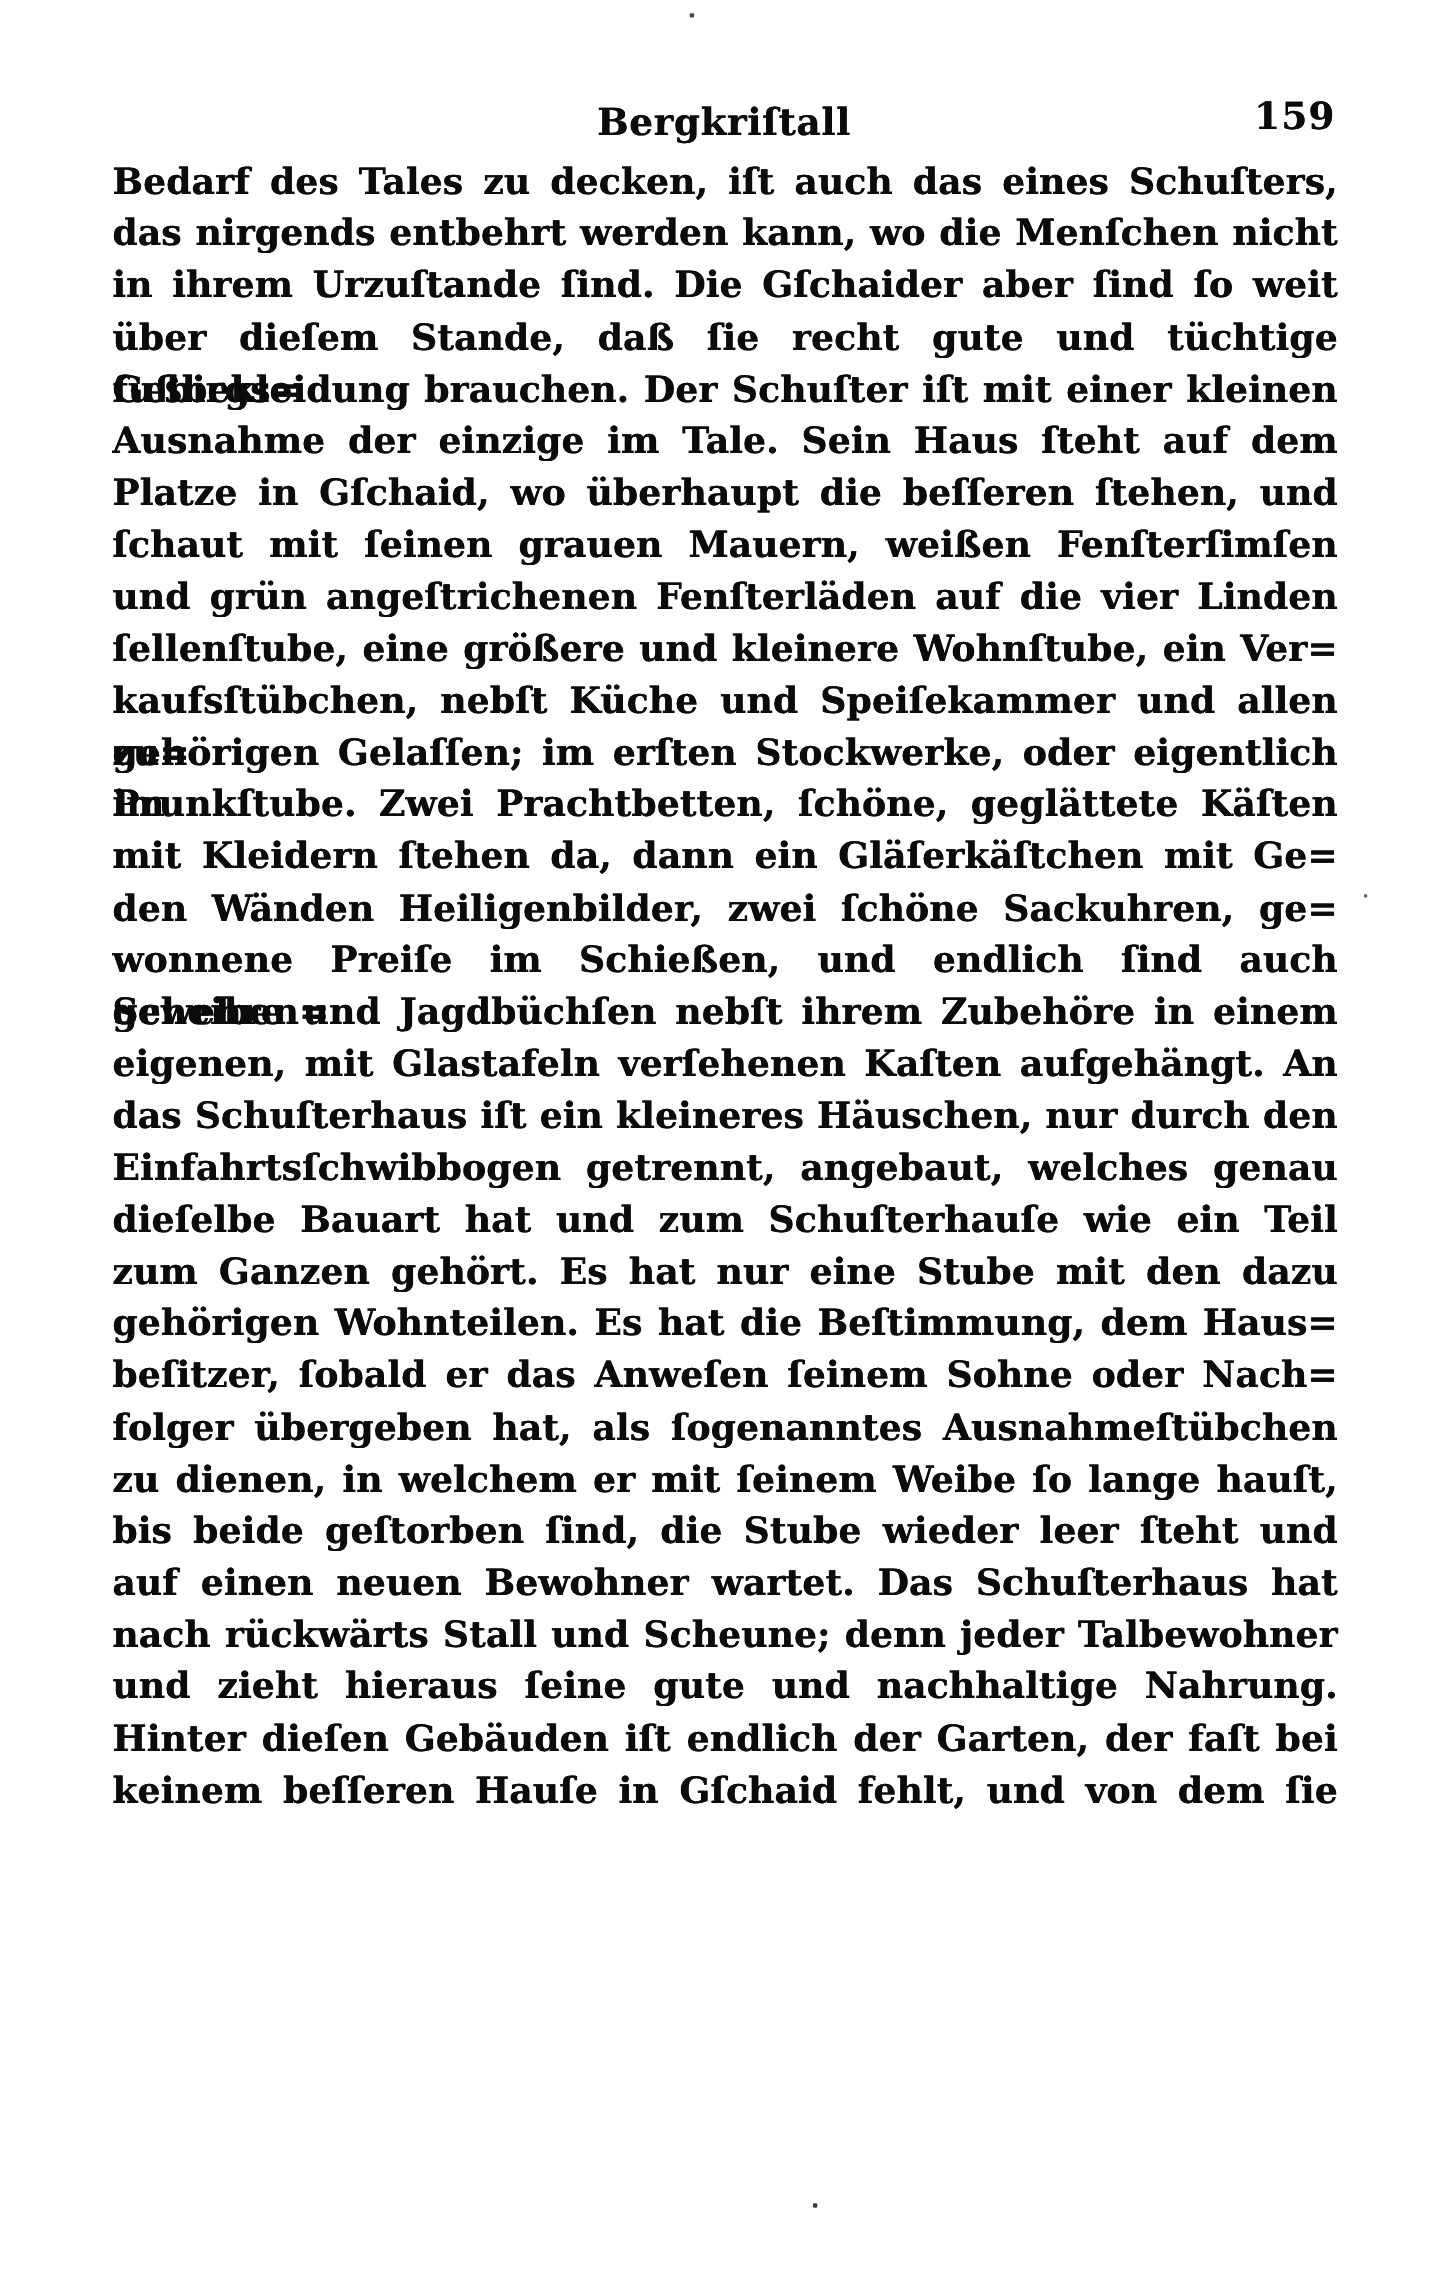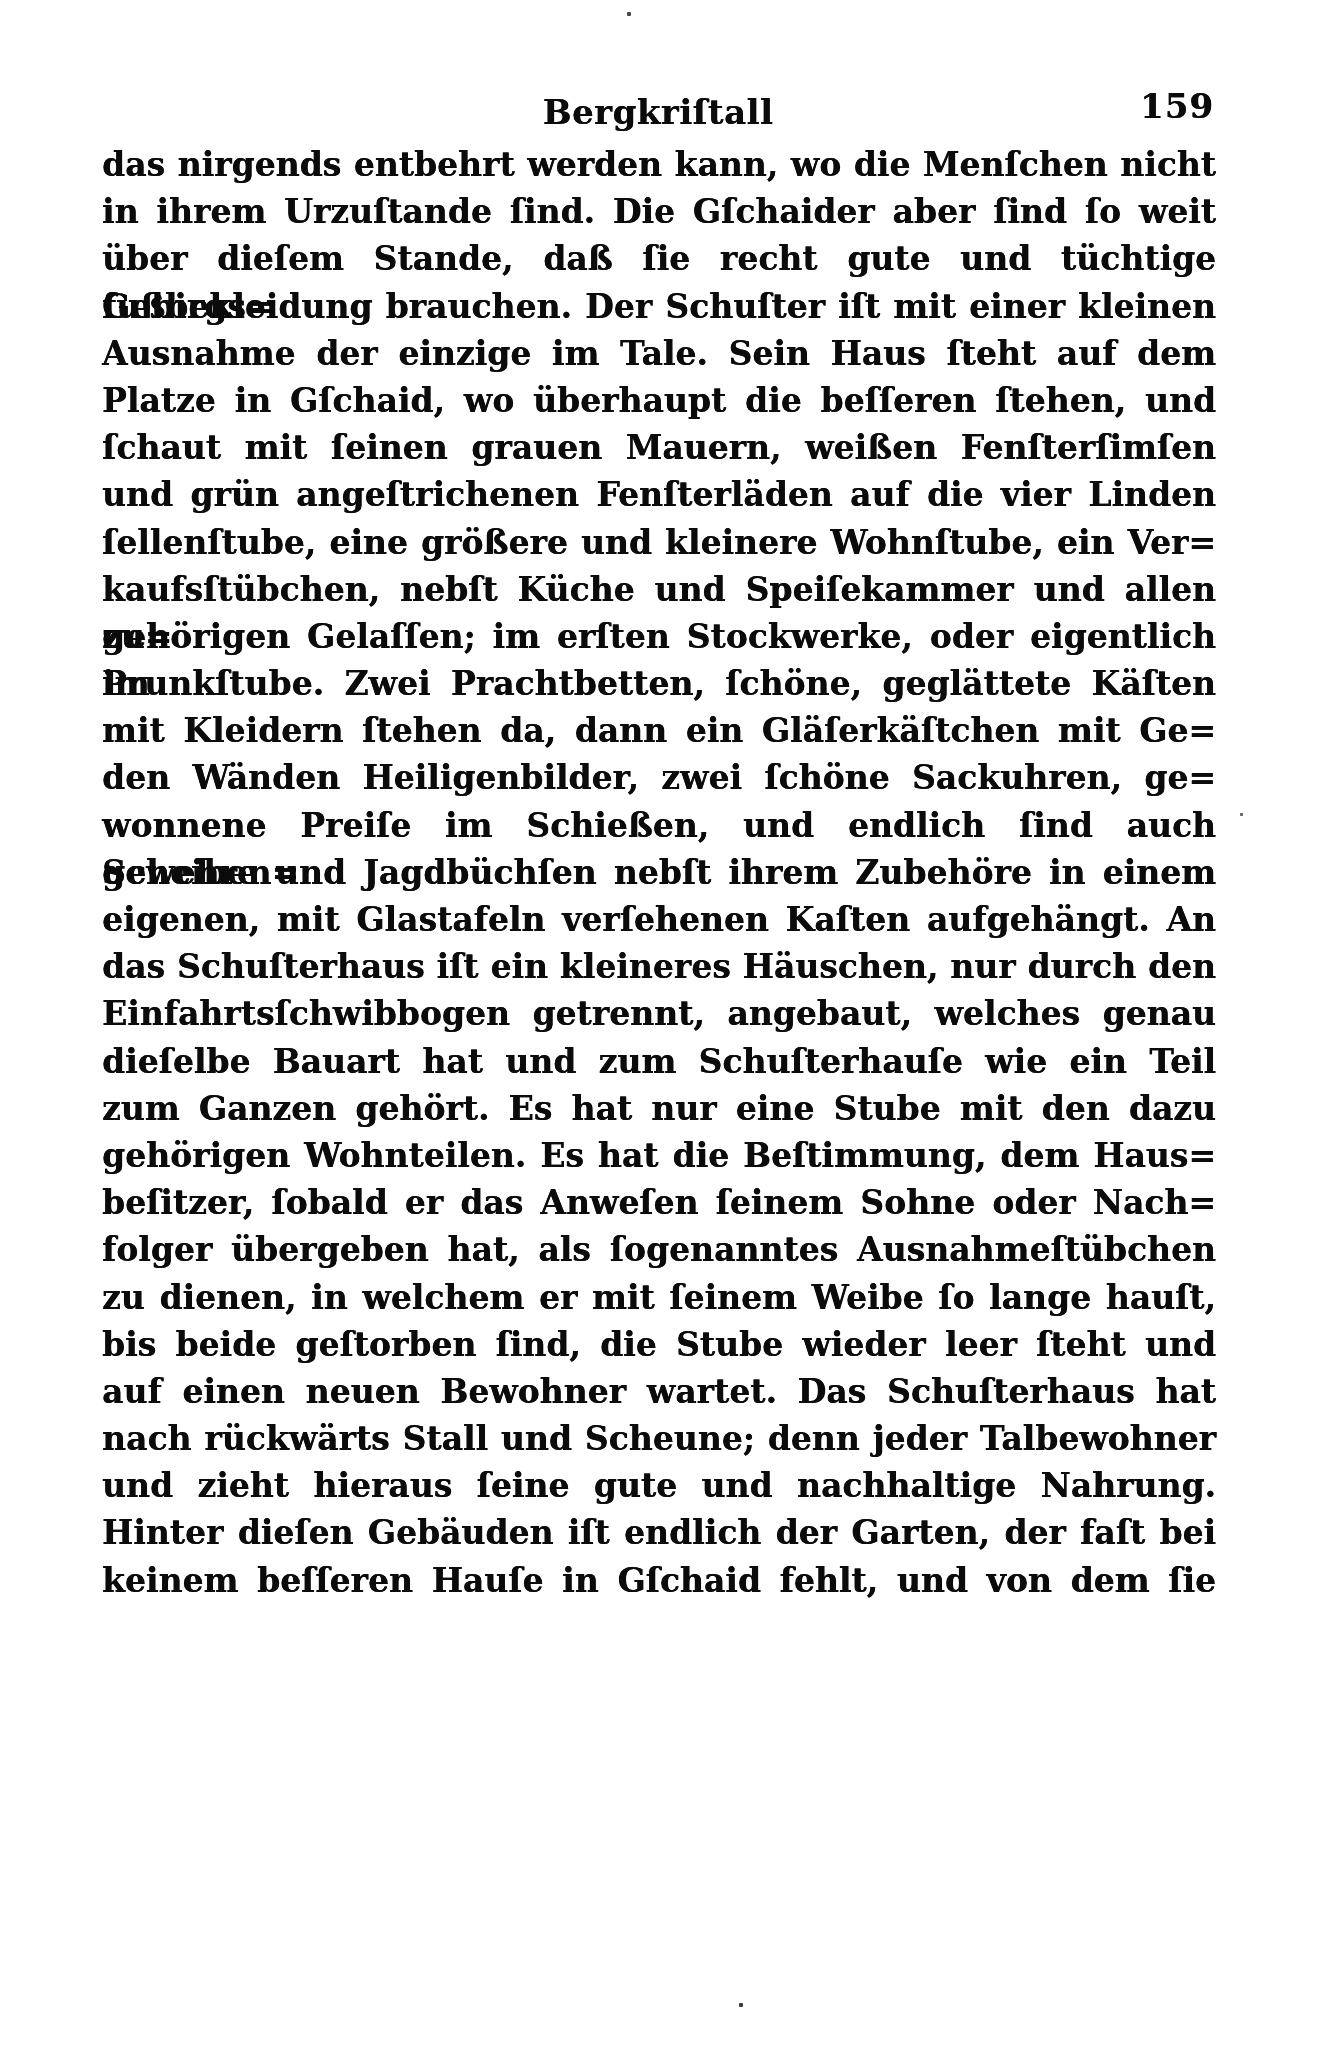--- a/index.html
+++ b/index.html
@@ -76,20 +76,21 @@
 
 <div class="page">
 
   <div class="running-header">
     <span class="header-title">Bergkriſtall</span>
     <span class="page-number">159</span>
   </div>
 
   <div class="text-block">
 
+  <div class="text-line">Bedarf des Tales zu decken, iſt auch das eines Schuſters,</div>
       <div class="text-line">das nirgends entbehrt werden kann, wo die Menſchen nicht</div>
       <div class="text-line">in ihrem Urzuſtande ſind. Die Gſchaider aber ſind ſo weit</div>
       <div class="text-line">über dieſem Stande, daß ſie recht gute und tüchtige Gebirgs=</div>
       <div class="text-line">fußbekleidung brauchen. Der Schuſter iſt mit einer kleinen</div>
       <div class="text-line">Ausnahme der einzige im Tale. Sein Haus ſteht auf dem</div>
       <div class="text-line">Platze in Gſchaid, wo überhaupt die beſſeren ſtehen, und</div>
       <div class="text-line">ſchaut mit ſeinen grauen Mauern, weißen Fenſterſimſen</div>
       <div class="text-line">und grün angeſtrichenen Fenſterläden auf die vier Linden</div>
       <div class="text-line">ſellenſtube, eine größere und kleinere Wohnſtube, ein Ver=</div>
       <div class="text-line">kaufsſtübchen, nebſt Küche und Speiſekammer und allen zu=</div>

